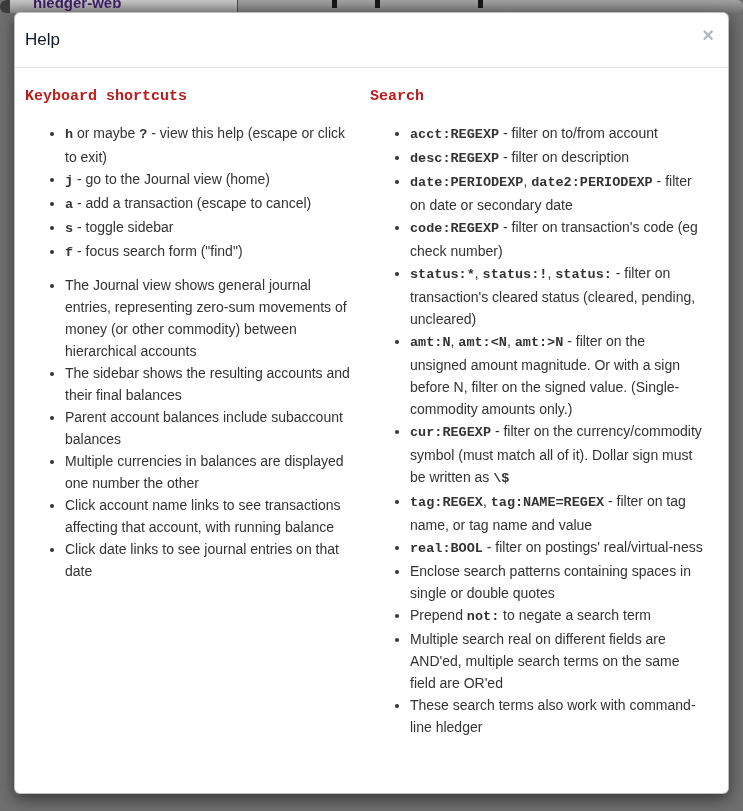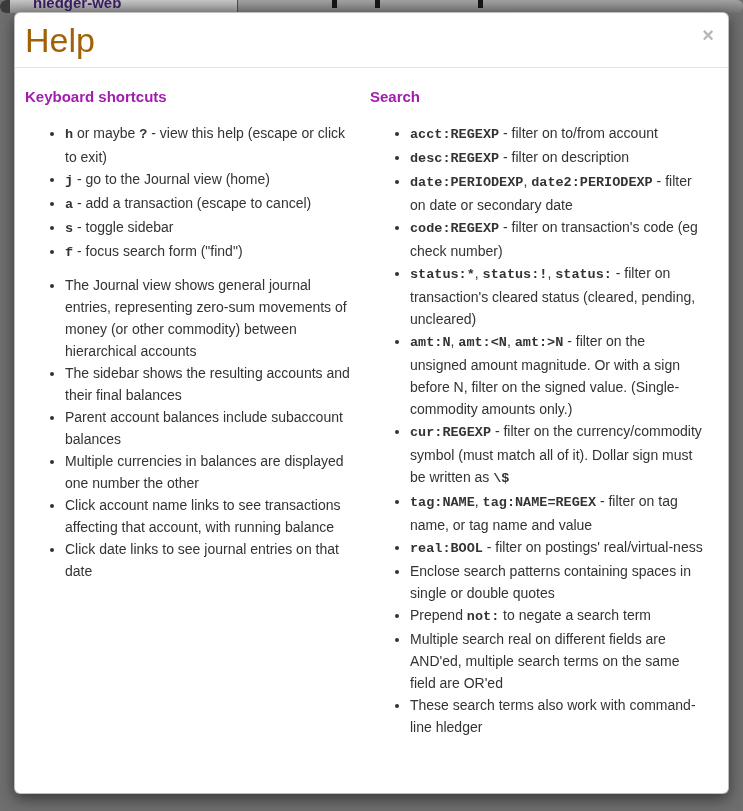--- a/index.html
+++ b/index.html
@@ -54,44 +54,45 @@
     overflow: hidden;
   }
   .modal-header {
     position: relative;
     padding: 12px 15px 12px 10px;
     border-bottom: 1px solid #e5e5e5;
     height: 55px;
   }
   .modal-title {
     margin: 0;
-    font-size: 34px; line-height: 30px;
+    font-size: 17px; line-height: 30px;
     font-weight: 500;
-    color: #a16207;
+    color: #0f172a;
   }
   .close-btn {
     position: absolute; right: 14px; top: 12px;
     background: none; border: none; padding: 0;
     font-family: "Liberation Sans", sans-serif;
     font-size: 20px; line-height: 20px; font-weight: bold;
     color: #b4b7bc;
     cursor: pointer;
   }
   .modal-body {
     display: flex;
     padding: 0 10px 40px 10px;
   }
   .col { width: 334px; }
   .col + .col { margin-left: 11px; }
 
   .section-heading {
     margin: 20px 0 17px 0;
     font-size: 15px;
     font-weight: bold;
-    color: #a21caf;
+    color: #b91c1c;
+    font-family: Liberation Mono, monospace;
   }
   ul.help-list {
     margin: 0 0 10px 0;
     padding: 0 0 0 40px;
     list-style: disc outside;
   }
   ul.help-list li {
     font-size: 14px;
     line-height: 22px;
     color: #333333;
@@ -143,21 +144,21 @@
     <div class="col">
       <p class="section-heading">Search</p>
       <ul class="help-list">
           <li><code>acct:REGEXP</code> - filter on to/from account</li>
           <li><code>desc:REGEXP</code> - filter on description</li>
           <li><code>date:PERIODEXP</code>, <code>date2:PERIODEXP</code> - filter on date or secondary date</li>
           <li><code>code:REGEXP</code> - filter on transaction's code (eg check number)</li>
           <li><code>status:*</code>, <code>status:!</code>, <code>status:</code> - filter on transaction's cleared status (cleared, pending, uncleared)</li>
           <li><code>amt:N</code>, <code>amt:&lt;N</code>, <code>amt:&gt;N</code> - filter on the unsigned amount magnitude. Or with a sign before N, filter on the signed value. (Single-commodity amounts only.)</li>
           <li><code>cur:REGEXP</code> - filter on the currency/commodity symbol (must match all of it). Dollar sign must be written as <code>\$</code></li>
-          <li><code>tag:NAME</code>, <code>tag:NAME=REGEX</code> - filter on tag name, or tag name and value</li>
+          <li><code>tag:REGEX</code>, <code>tag:NAME=REGEX</code> - filter on tag name, or tag name and value</li>
           <li><code>real:BOOL</code> - filter on postings' real/virtual-ness</li>
           <li>Enclose search patterns containing spaces in single or double quotes</li>
           <li>Prepend <code>not:</code> to negate a search term</li>
           <li>Multiple search real on different fields are AND'ed, multiple search terms on the same field are OR'ed</li>
           <li>These search terms also work with command-line hledger</li>
         </ul>
     </div>
   </div>
 </div>
 

